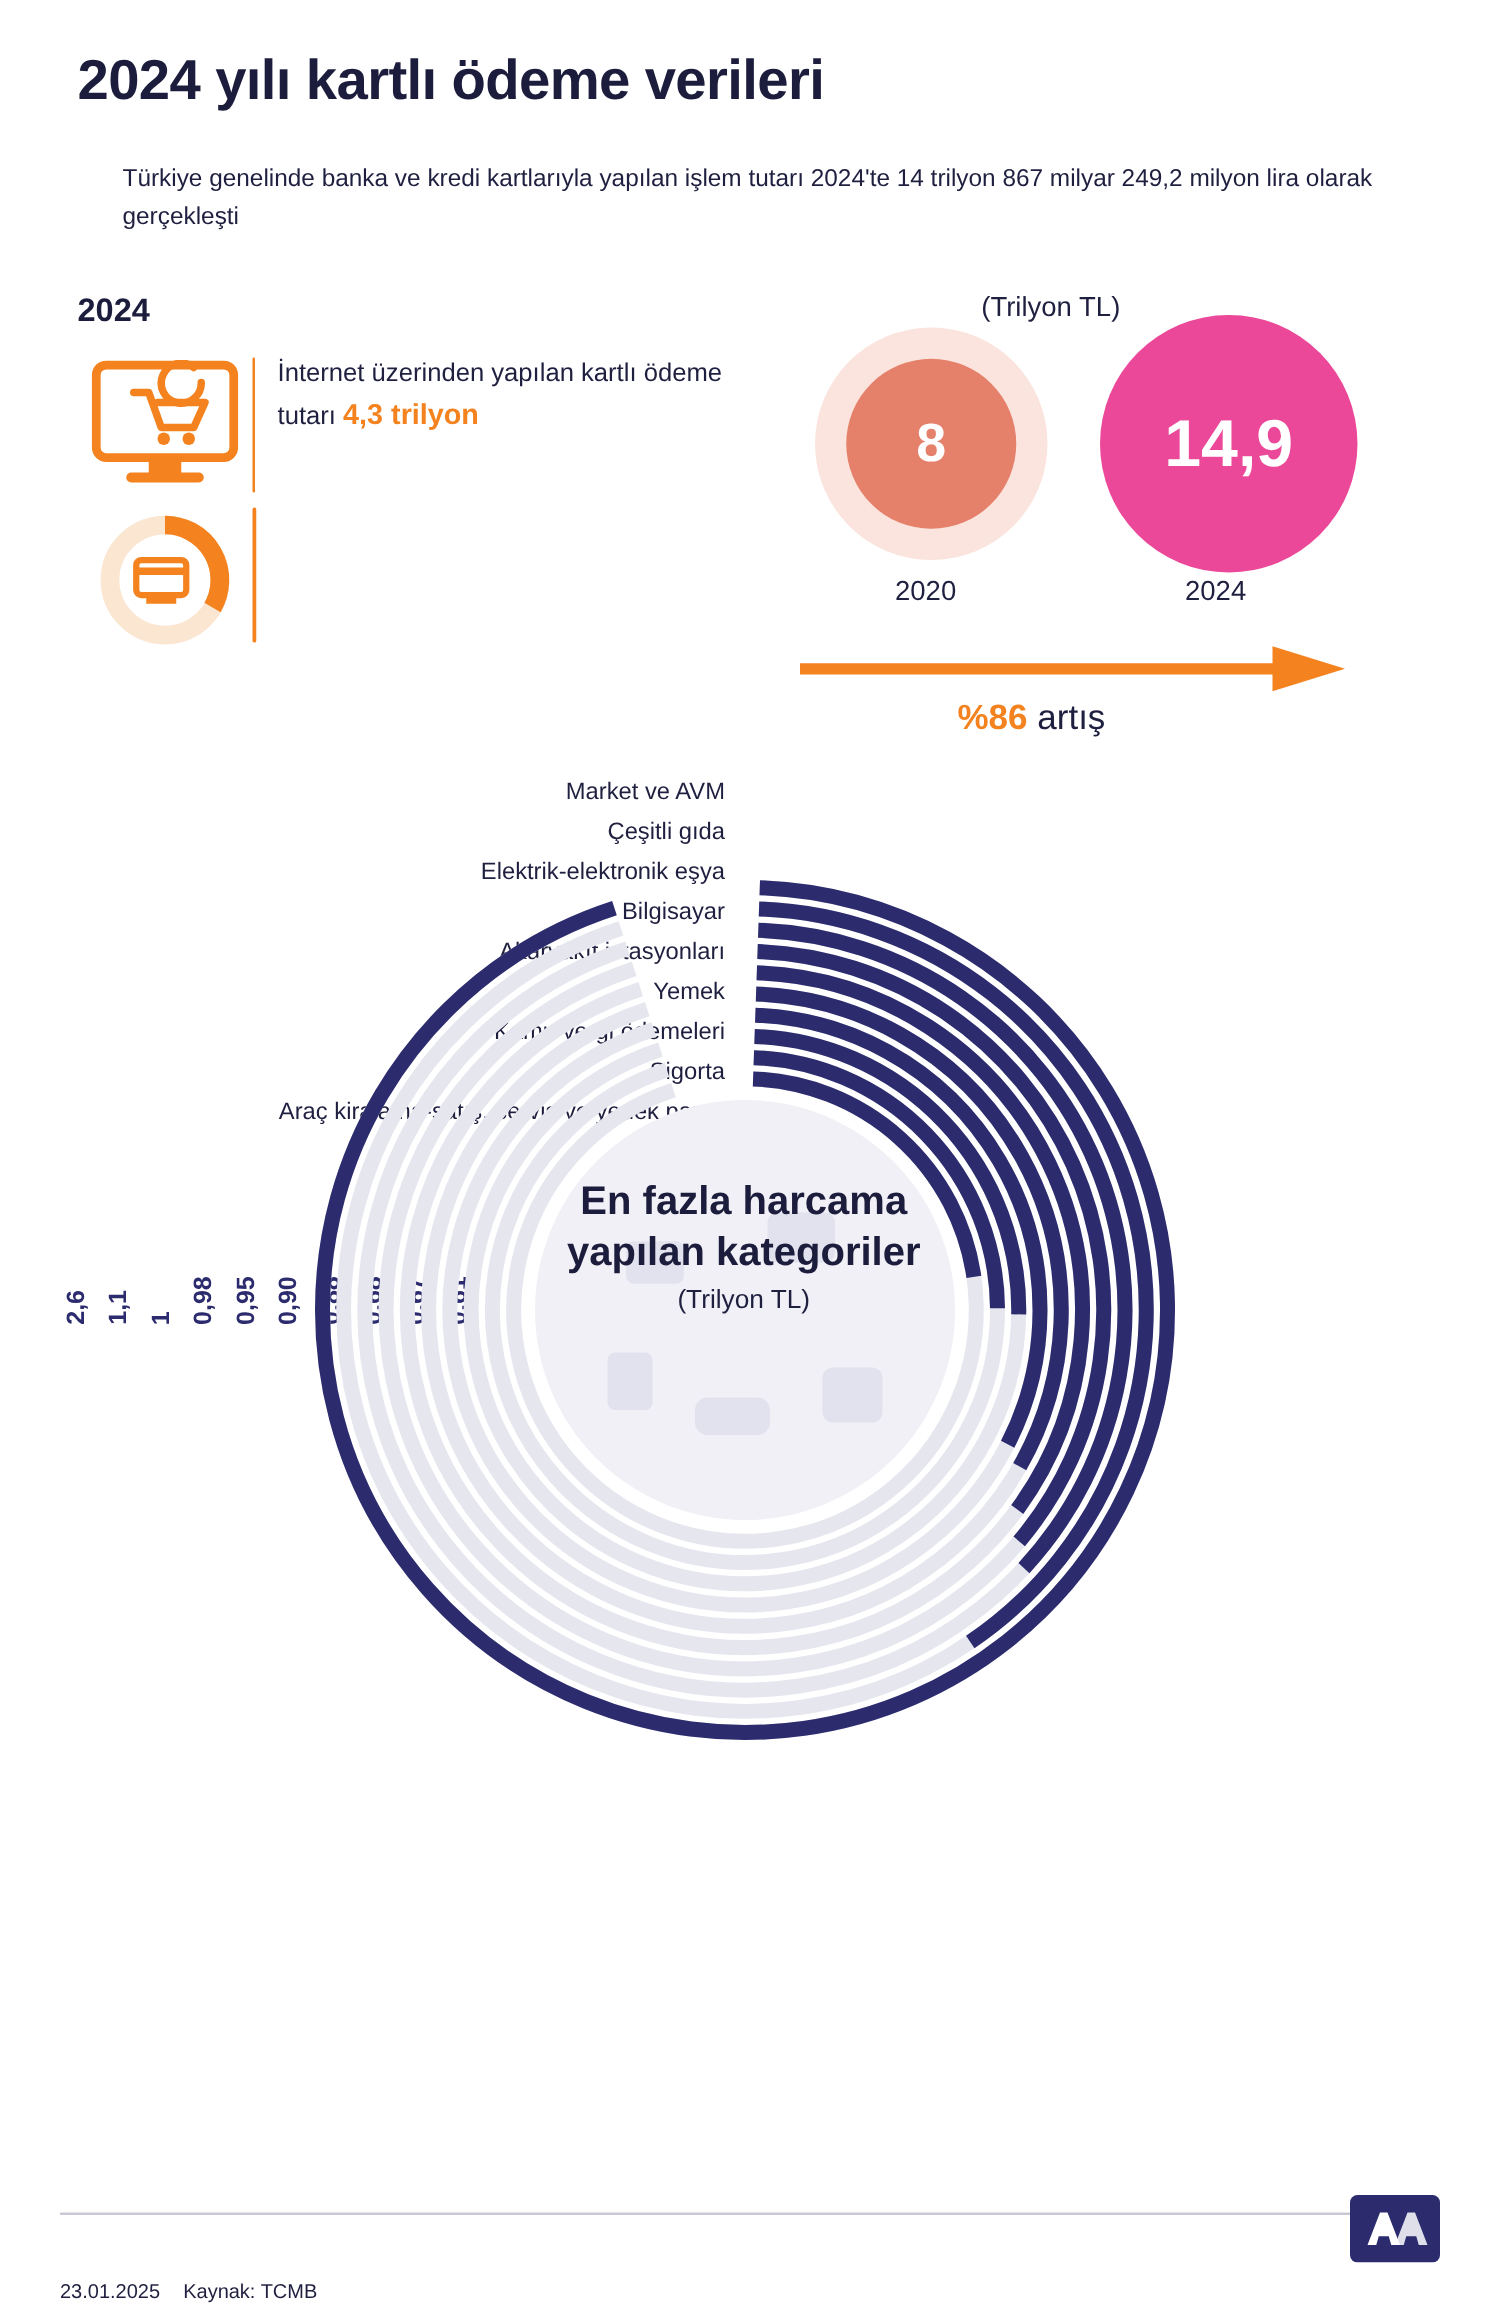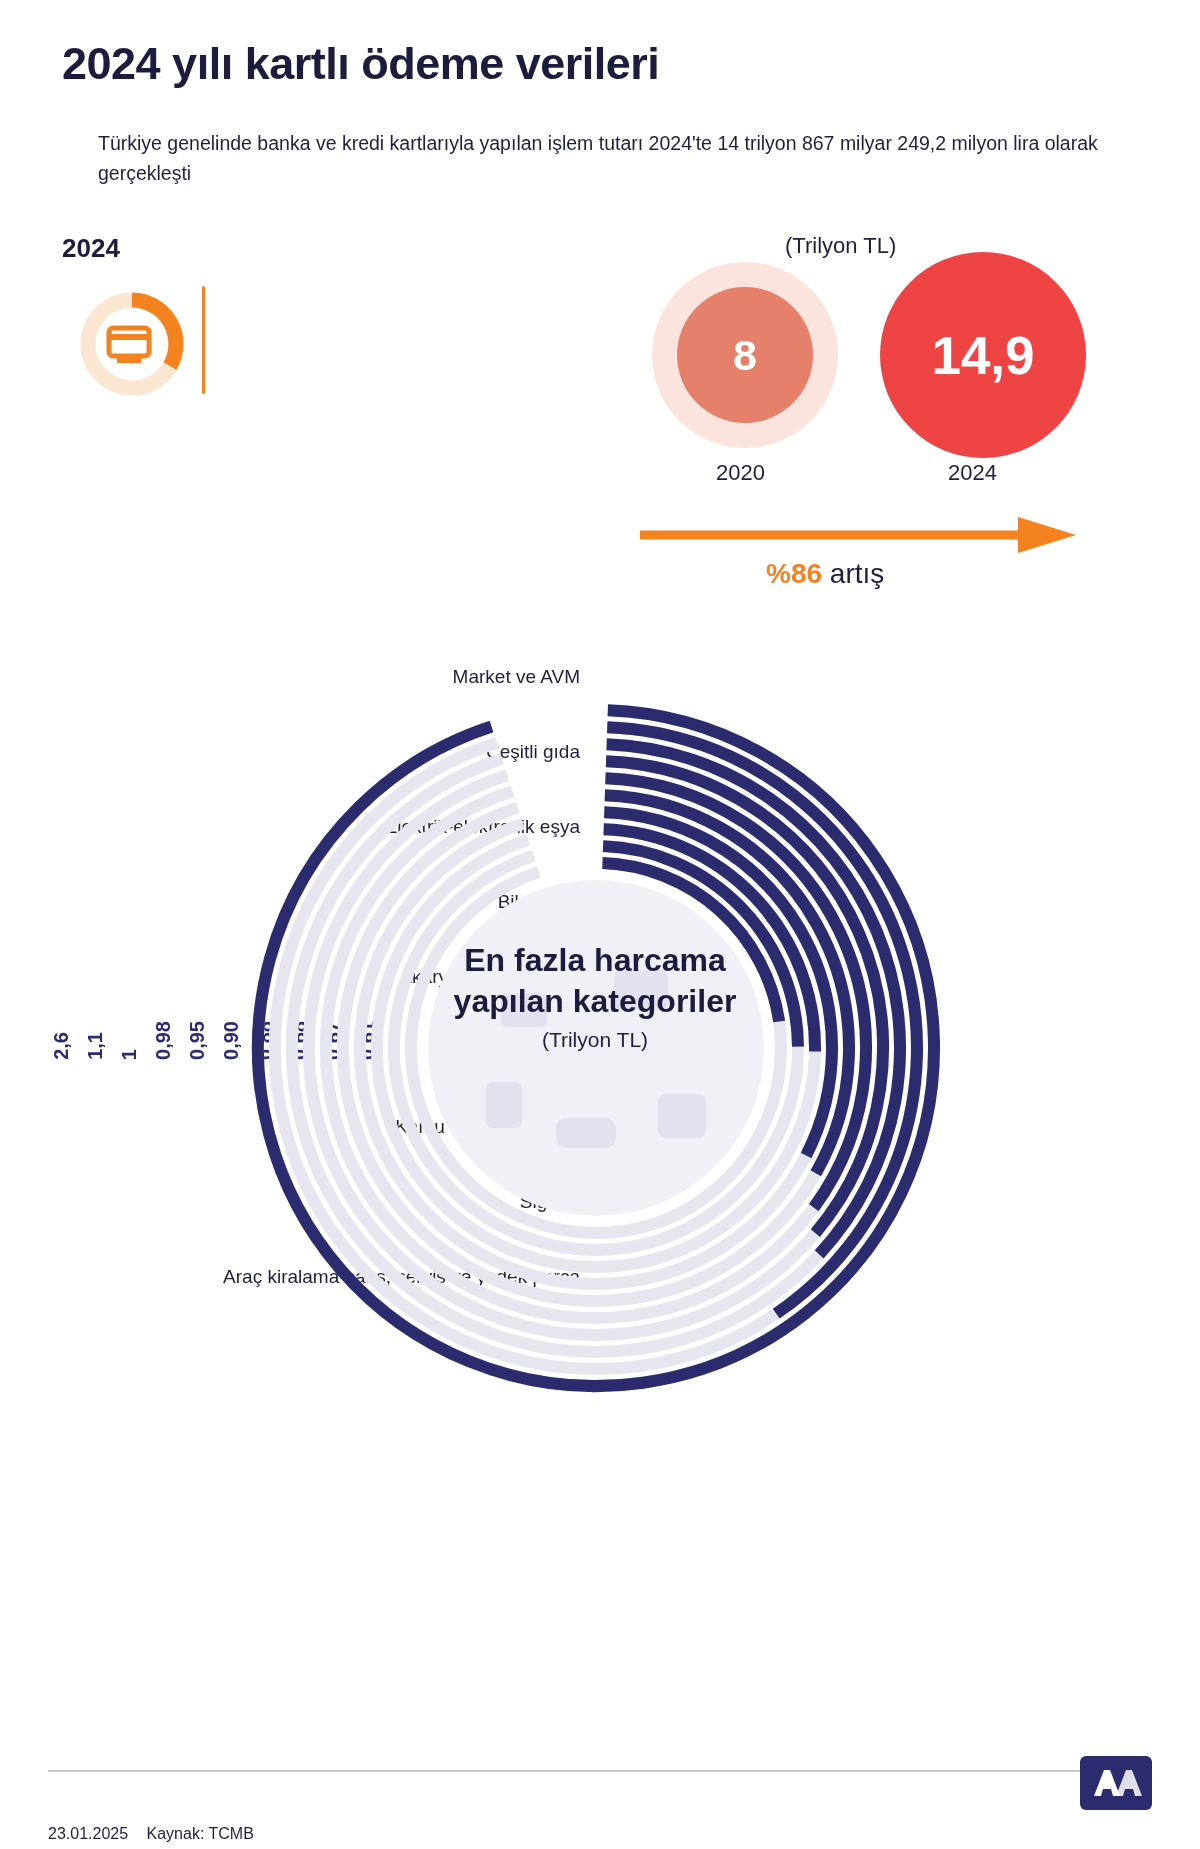--- a/index.html
+++ b/index.html
@@ -118,21 +118,21 @@
   }
   .bubble-2023 {
     left: 47px; top: 25px;
     width: 136px; height: 136px;
     background: #e5806a;
     font-size: 43px;
   }
   .bubble-2024 {
     left: 250px; top: -10px;
     width: 206px; height: 206px;
-    background: #ef4444;
+    background: #ec4899;
     font-size: 53px;
   }
   .blabel {
     position: absolute;
     font-size: 22px;
     color: #1f1f40;
   }
   .blabel-2023 { left: 86px; top: 198px; }
   .blabel-2024 { left: 318px; top: 198px; }
 
@@ -160,21 +160,20 @@
     position: absolute;
     left: 60px; top: 18px;
     width: 520px;
     text-align: right;
   }
   .cat-labels div {
     font-size: 19px;
     line-height: 32px;
     color: #1f1f40;
     white-space: nowrap;
-    margin-top: 43px;
   }
   .val-labels {
     position: absolute;
     left: 34px; top: 400px;
     height: 60px;
   }
   .val-labels span {
     position: absolute;
     font-size: 20px;
     font-weight: bold;
@@ -230,20 +229,37 @@
 
 <div class="page">
 
   <div class="title">2024 yılı kartlı ödeme verileri</div>
   <div class="subtitle">Türkiye genelinde banka ve kredi kartlarıyla yapılan işlem tutarı 2024'te 14 trilyon 867 milyar 249,2 milyon lira olarak gerçekleşti</div>
 
   <div class="year-label">2024</div>
 
   <div class="left-block">
 
+    <div class="lb-row">
+      <div class="lb-icon">
+        <svg width="118" height="104" viewBox="0 0 118 104">
+          <rect x="4" y="4" width="110" height="74" rx="8" fill="none" stroke="#f3821f" stroke-width="7"></rect>
+          <rect x="46" y="78" width="26" height="14" fill="#f3821f"></rect>
+          <rect x="28" y="90" width="62" height="8" rx="4" fill="#f3821f"></rect>
+          <path d="M34 26 h12 l10 28 h26 l9 -20 h-38" fill="none" stroke="#f3821f" stroke-width="6" stroke-linecap="round" stroke-linejoin="round"></path>
+          <circle cx="58" cy="63" r="5" fill="#f3821f"></circle>
+          <circle cx="78" cy="63" r="5" fill="#f3821f"></circle>
+          <path d="M88 18 a16 16 0 1 1 -6 -12" fill="none" stroke="#f3821f" stroke-width="6" stroke-linecap="round"></path>
+        </svg>
+      </div>
+      <div class="lb-divider"></div>
+      <div class="lb-text">
+        <span>İnternet üzerinden yapılan kartlı ödeme tutarı </span><span class="accent-big">4,3 trilyon</span>
+      </div>
+    </div>
 
     <div class="lb-row">
       <div class="lb-icon">
         <svg width="118" height="112" viewBox="0 0 118 112">
           <circle cx="59" cy="56" r="44" fill="none" stroke="#fbe6d2" stroke-width="15"></circle>
           <path d="M59 12 a44 44 0 0 1 38 66" fill="none" stroke="#f3821f" stroke-width="15" stroke-linecap="butt"></path>
           <rect x="36" y="40" width="40" height="28" rx="4" fill="none" stroke="#f3821f" stroke-width="5"></rect>
           <rect x="36" y="46" width="40" height="6" fill="#f3821f"></rect>
           <rect x="44" y="70" width="24" height="5" fill="#f3821f"></rect>
         </svg>

